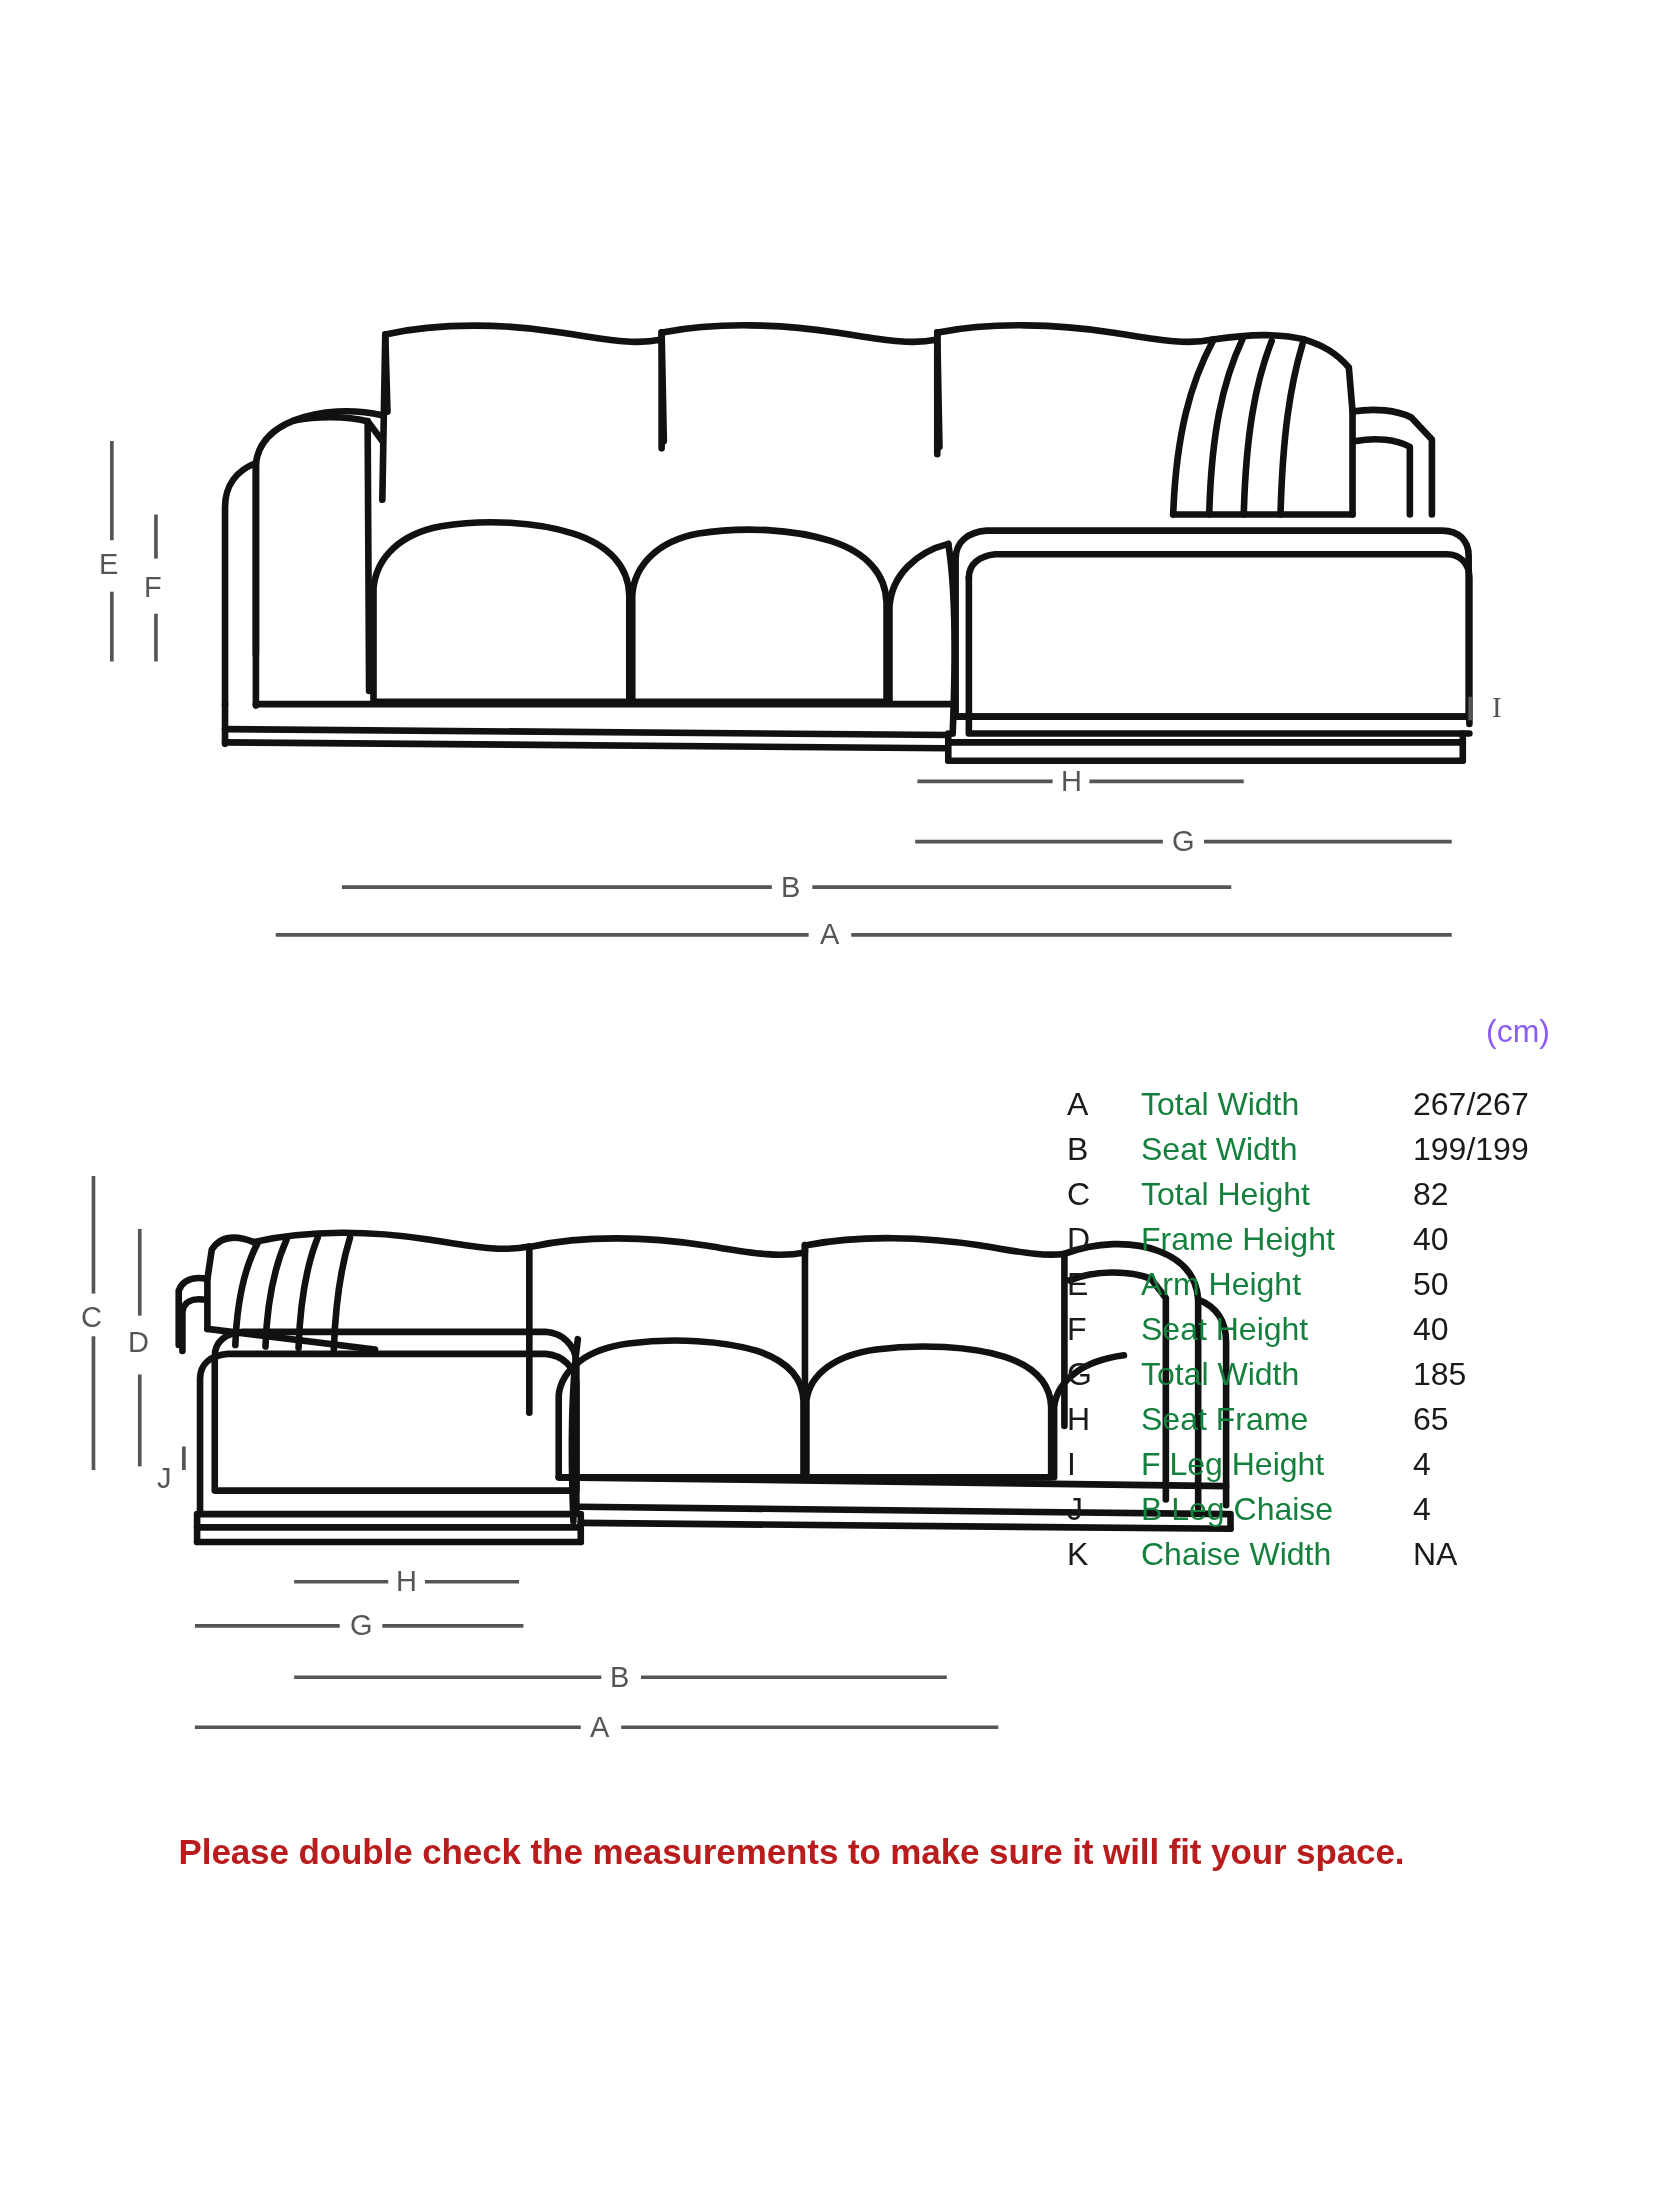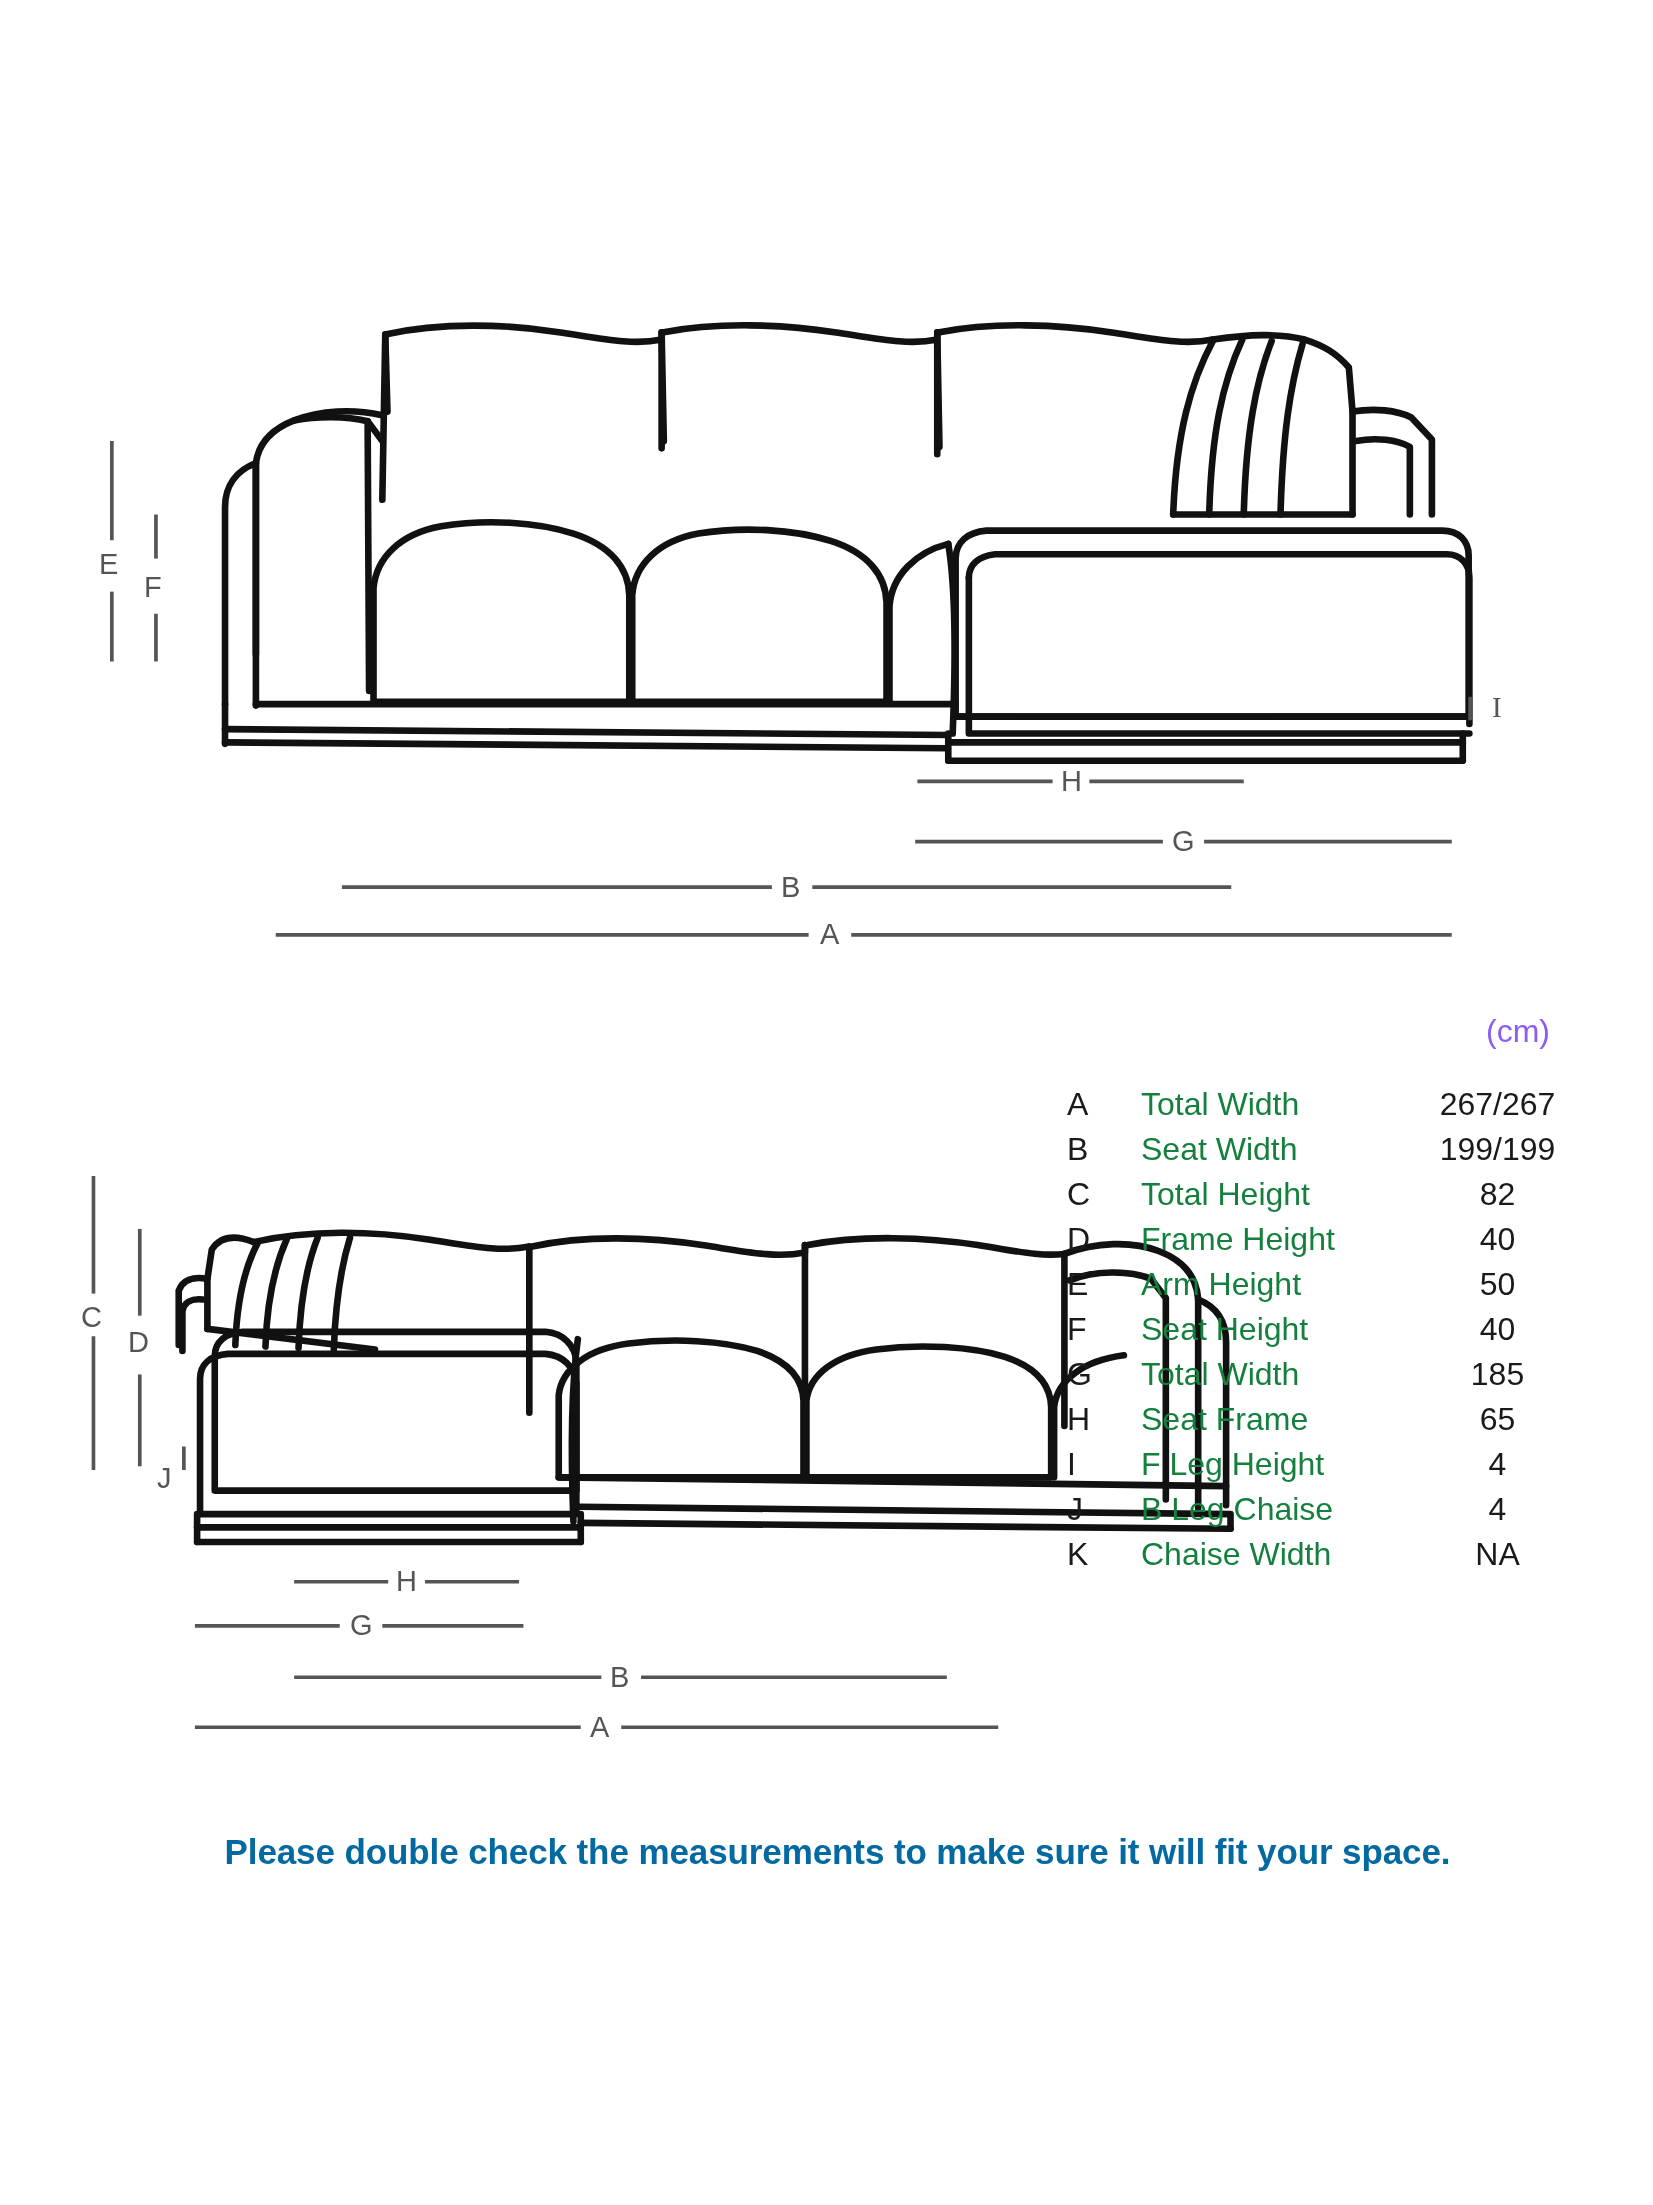--- a/index.html
+++ b/index.html
@@ -79,35 +79,34 @@
   .spec-label {
     flex: 1 1 auto;
     font-size: 32px;
     color: #15803d;
   }
   .spec-value {
     width: 169px;
     flex: 0 0 169px;
     font-size: 32px;
     color: #1a1a1a;
-    text-align: center;
+    text-align: left;
   }
 
   
   #footer-note {
     position: absolute;
     left: 0;
     top: 1832px;
     width: 1583px;
     text-align: center;
     font-size: 35px;
     font-weight: bold;
-    color: #0369a1;
+    color: #b91c1c;
     letter-spacing: -0.1px;
-    padding-left: 46px;
   }
 </style>
 </head>
 <body>
 
 <div id="page">
 
   <svg class="diagram" viewBox="0 0 2250 3000" xmlns="http://www.w3.org/2000/svg">
     <g fill="none" stroke="#111111" stroke-width="9" stroke-linejoin="round" stroke-linecap="round">
 

